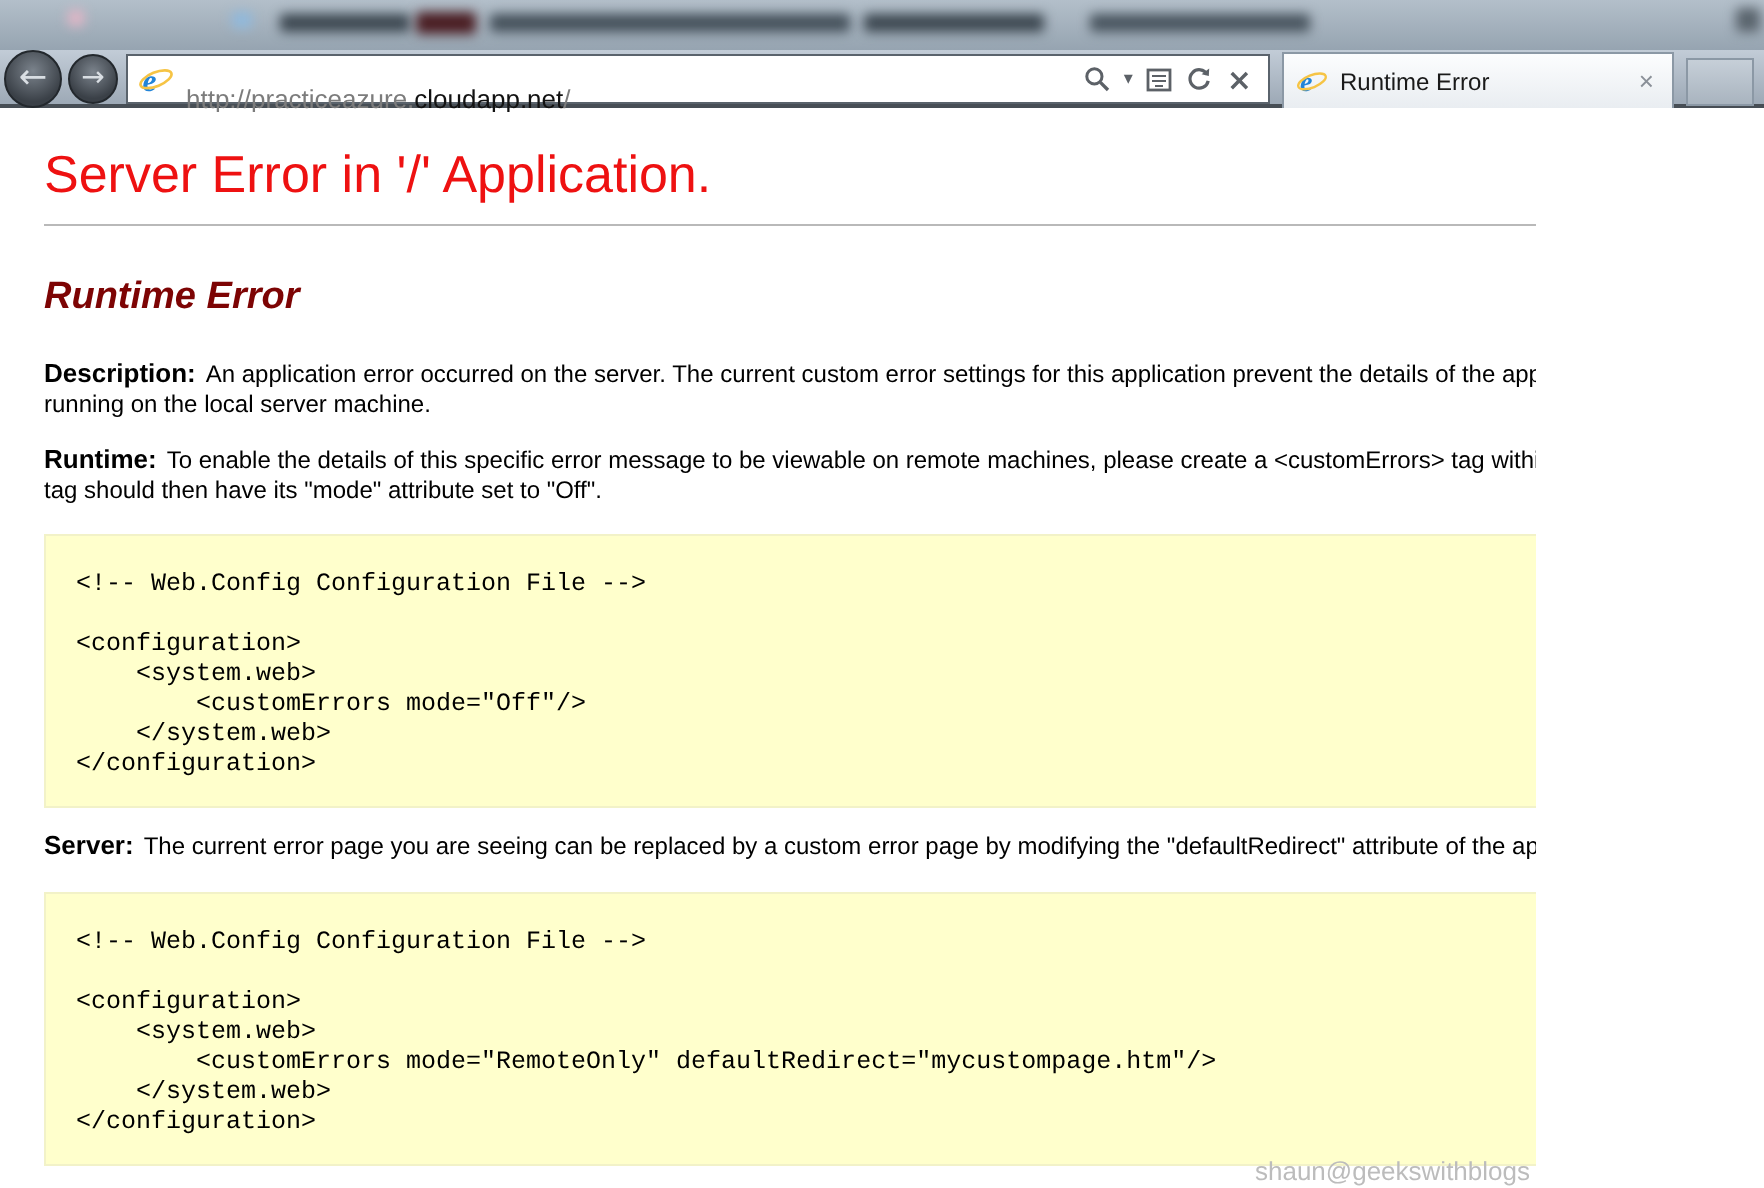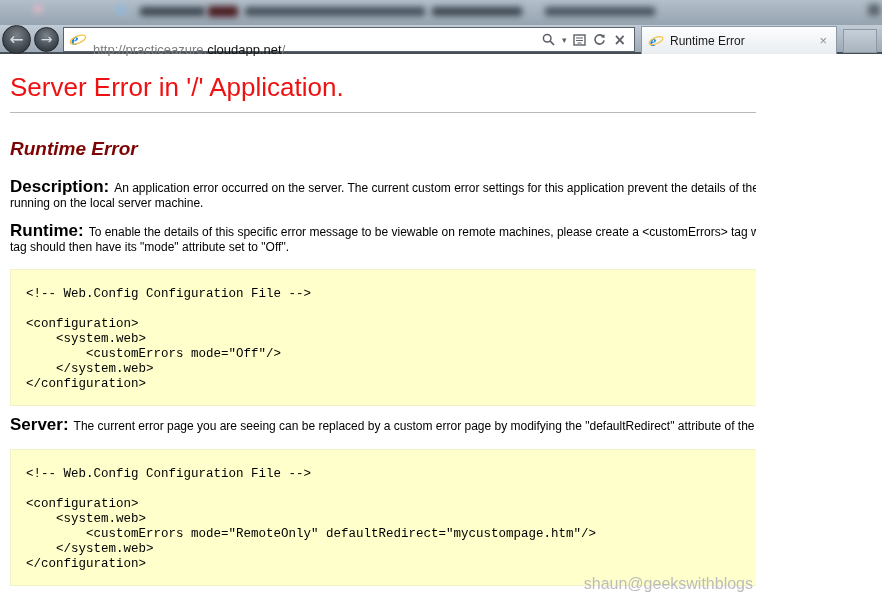--- a/index.html
+++ b/index.html
@@ -53,51 +53,51 @@
   }
   .tab .label { font-size:12px; color:#1a1a1a; flex:1 1 auto; margin-left:6px; white-space:nowrap; overflow:hidden; }
   .tab .close { font-size:13px; color:#8a9098; padding:0 3px; }
   .newtab-stub {
     position:absolute; left:843px; top:4px; width:34px; height:24px;
     background:linear-gradient(#c6cfd8, #a9b4bf); border:1px solid #8b98a5;
   }
 
   
   .page {
-    position:absolute; left:0; top:56px; width:756px; height:538px;
+    position:absolute; left:12px; top:56px; width:756px; height:538px;
     background:#ffffff; overflow:hidden;
   }
   .inner { width:1560px; }
   h1.err {
     margin:16px 0 0 10px; font-size:26px; font-weight:normal;
     color:#ee1111; letter-spacing:0;
   }
   .rule { margin:9px 0 0 10px; width:1540px; border:none; border-top:1px solid #b9b9b9; height:0; }
   h2.err {
     margin:25px 0 0 10px; font-size:19px; font-style:italic; font-weight:bold;
     color:#7d0404;
   }
   .bodyline { margin-left:10px; font-size:12px; line-height:15px; white-space:nowrap; color:#000; }
-  .bodyline b { margin-right:5px; font-size:17px; }
+  .bodyline b { margin-right:5px; font-size:13px; }
   .mt-desc { margin-top:19px; }
   .mt-det  { margin-top:12px; }
   .mt-note { margin-top:11px; }
   .codeblock {
     margin:14px 0 0 10px; width:1530px;
     background:#ffffcc; border:1px solid #f2f2c8;
     padding:17px 0 13px 15px;
   }
   .codeblock pre {
     font-family:"Liberation Mono", "DejaVu Sans Mono", monospace;
     font-size:12.5px; line-height:15px; color:#000; white-space:pre;
   }
   .mt-code2 { margin-top:15px; }
   .watermark {
     position:absolute; right:3px; bottom:1px;
-    font-size:16px; color:#bcbcbc;margin-top:36px;
+    font-size:13px; color:#bcbcbc;margin-top:36px;
   }
   svg { display:block; }
 </style>
 </head>
 <body>
 
 <div class="screen">
 
   <div class="titlebar">
     <div class="blur-frag" style="left:34px; top:5px; width:8px; height:8px; background:#e3b6c6;"></div>

